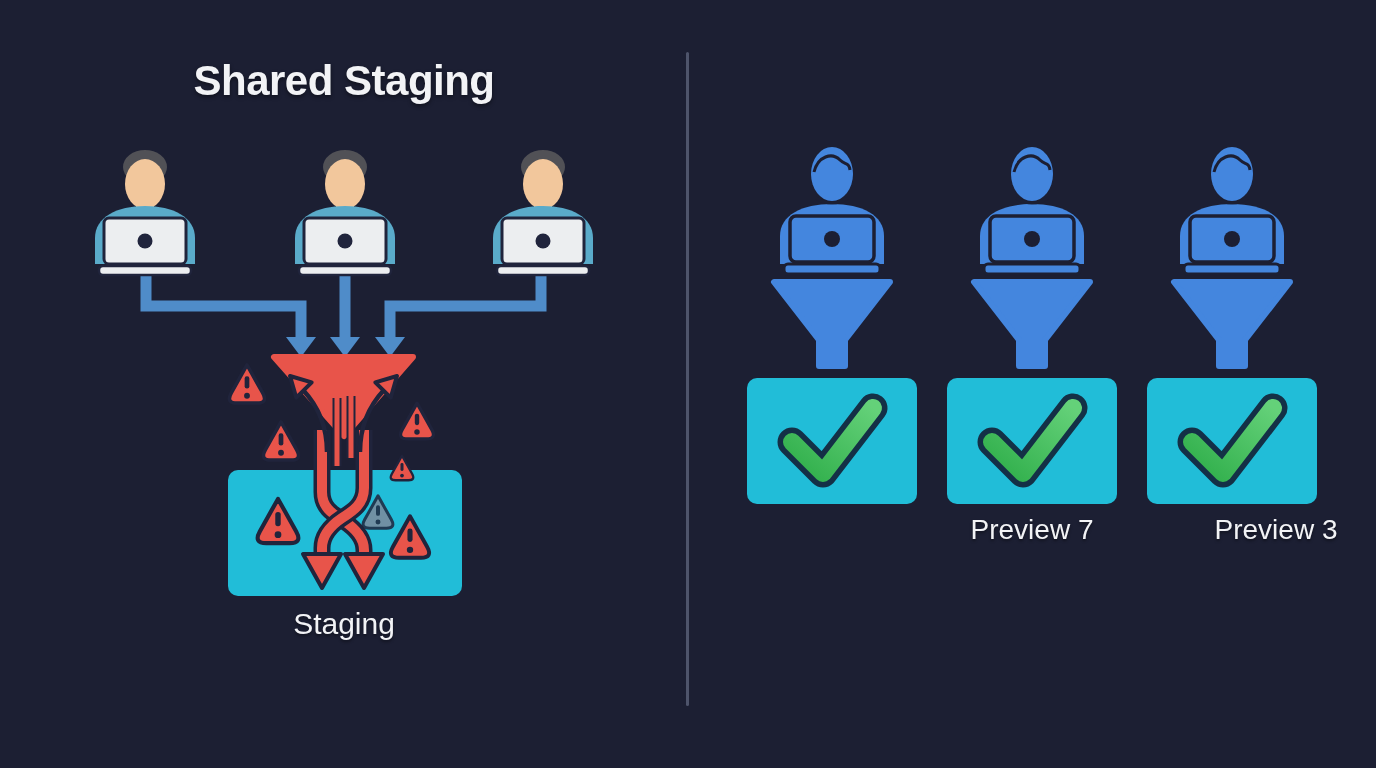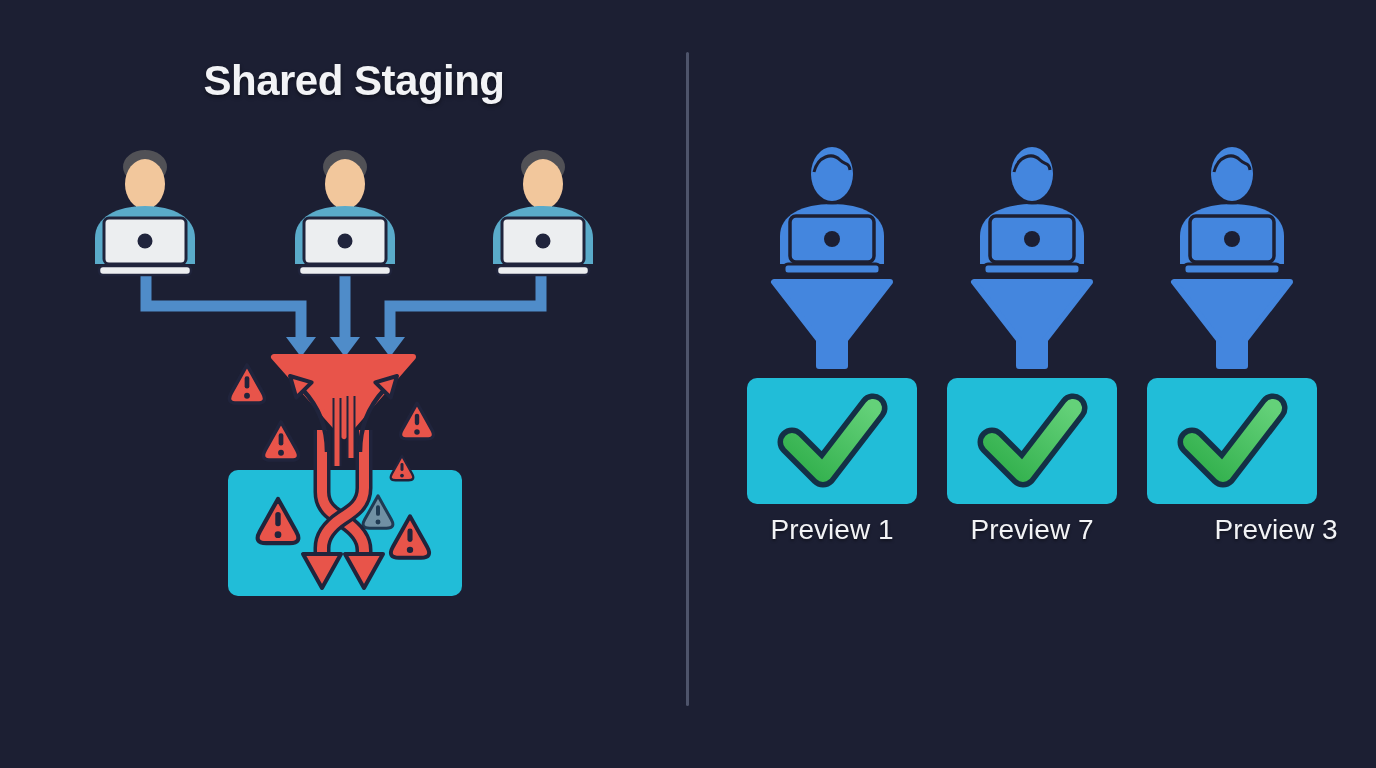--- a/index.html
+++ b/index.html
@@ -4,21 +4,21 @@
 <style>
   html,body{margin:0;padding:0;background:#1c1f33;}
   .canvas{position:relative;width:1376px;height:768px;background:#1c1f33;overflow:hidden;
           font-family:"Liberation Sans",sans-serif;}
   .gfx{position:absolute;left:0;top:0;}
   .divider{position:absolute;left:686px;top:52px;width:3px;height:654px;
            background:#4e546b;border-radius:2px;}
   .title{position:absolute;top:57px;text-align:center;color:#f2f3f6;
          font-size:42px;font-weight:700;letter-spacing:-0.5px;
          text-shadow:0 2px 4px rgba(0,0,0,.45);}
-  .title-left{left:0;width:688px;margin-left:10px;}
+  .title-left{left:0;width:688px;}
   .title-right{left:688px;width:688px;}
   .lbl{position:absolute;text-align:center;color:#f2f3f6;
        text-shadow:0 2px 3px rgba(0,0,0,.4);}
   .staging-lbl{left:144px;width:400px;top:607px;font-size:30px;}
   .prev-lbl{top:514px;width:200px;font-size:28px;}
   .prev-1{left:732px;} .prev-2{left:932px;} .prev-3{left:1176px;}
 </style>
 </head>
 <body>
 
@@ -125,18 +125,18 @@
 
     <use href="#check" x="832" y="441"></use>
     <use href="#check" x="1032" y="441"></use>
     <use href="#check" x="1232" y="441"></use>
   </svg>
 
   <div class="divider"></div>
 
   <div class="title title-left">Shared Staging</div>
 
+  <div class="lbl staging-lbl">Staging</div>
 
-  <div class="lbl prev-lbl prev-1">Preview 1</div>
   <div class="lbl prev-lbl prev-2">Preview 7</div>
   <div class="lbl prev-lbl prev-3">Preview 3</div>
 
 </div>
 
 </body></html>

